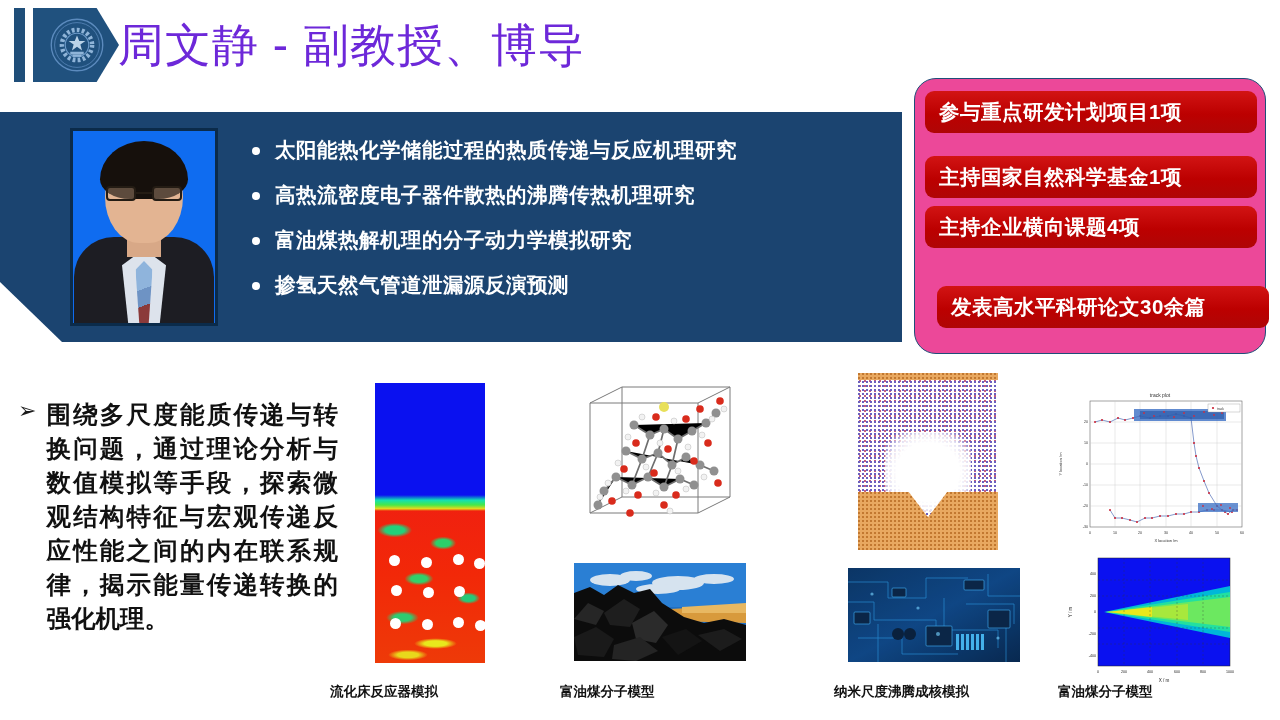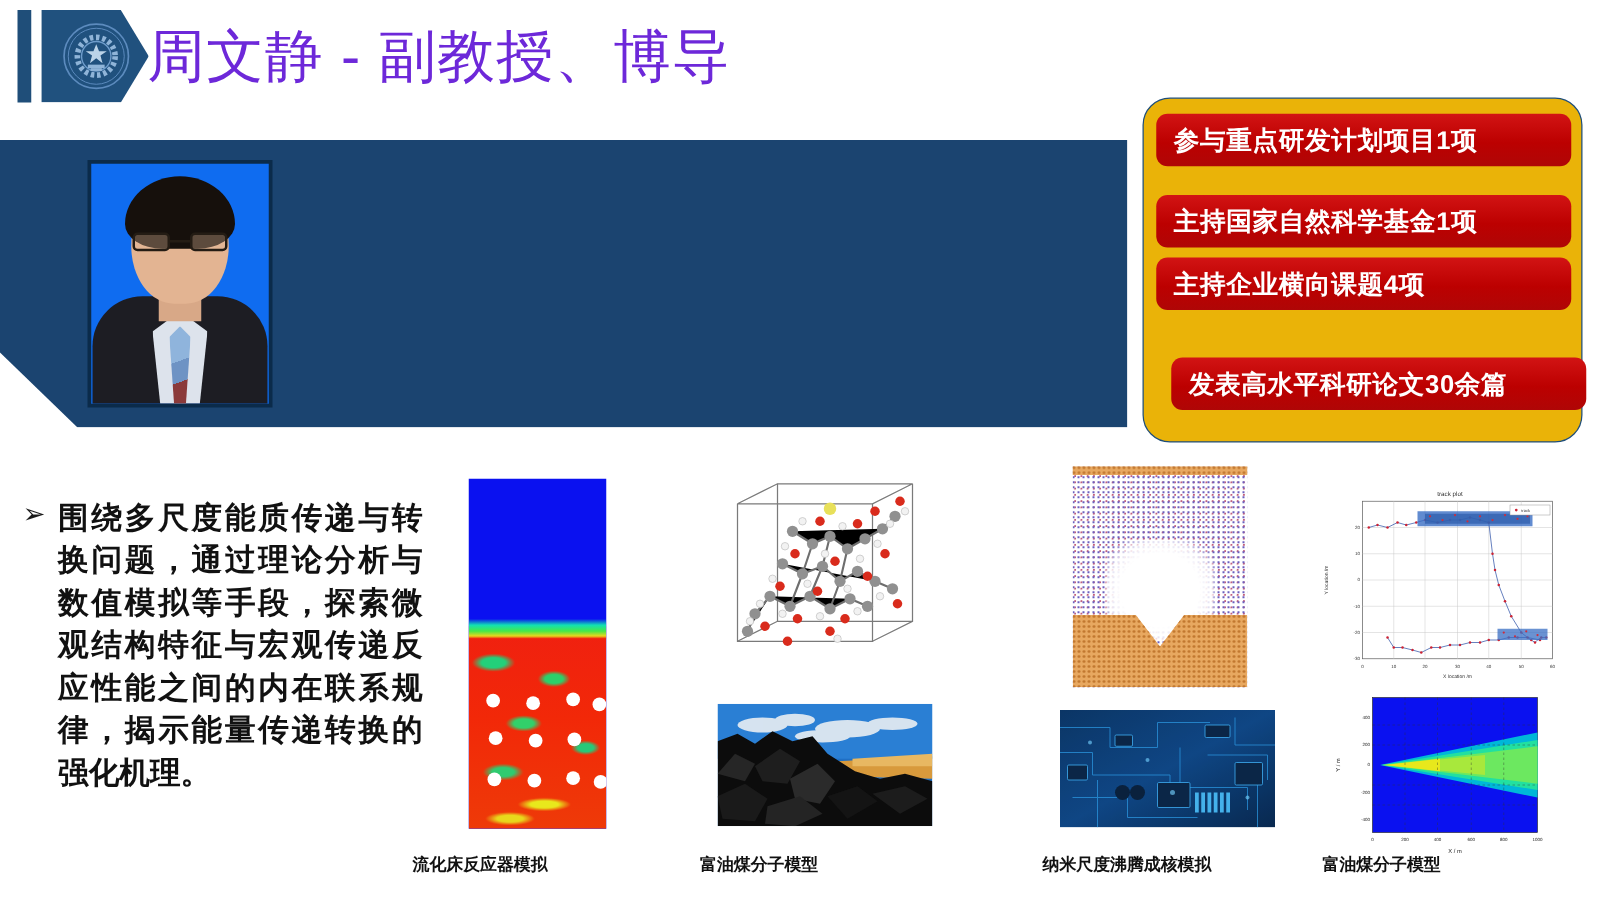--- a/index.html
+++ b/index.html
@@ -95,21 +95,21 @@
     color: #FFFFFF; font-size: 20.5px; font-weight: bold; letter-spacing: .5px;
   }
   .bullet .dot {
     flex: 0 0 auto; width: 8px; height: 8px; border-radius: 50%;
     background: #fff; margin: 11px 15px 0 0;
   }
 
   
   .badge-box {
     position: absolute; left: 914px; top: 78px; width: 352px; height: 276px;
-    border: 1.6px solid #1F4E79; border-radius: 22px; background: #eab308;
+    border: 1.6px solid #1F4E79; border-radius: 22px; background: #ec4899;
   }
   .badge {
     position: absolute; left: 10px; width: 332px; height: 42px;
     background: linear-gradient(180deg,#D21414 0%,#BC0000 55%,#AF0606 100%);
     border-radius: 9px;
     display: flex; align-items: center; padding-left: 14px;
     color: #fff; font-size: 20.5px; font-weight: bold; letter-spacing: .5px;
     white-space: nowrap;
   }
   .badge.b0 { top: 12px; }
@@ -234,20 +234,38 @@
       <div class="pf-head"></div>
       <div class="pf-hair"></div>
       <div class="pf-glasses">
         <div class="pf-lens l"></div>
         <div class="pf-bridge"></div>
         <div class="pf-lens r"></div>
       </div>
     </div>
   </div>
 
+  <div class="bullets">
+    <div class="bullet">
+      <span class="dot"></span>
+      <span>太阳能热化学储能过程的热质传递与反应机理研究</span>
+    </div>
+    <div class="bullet">
+      <span class="dot"></span>
+      <span>高热流密度电子器件散热的沸腾传热机理研究</span>
+    </div>
+    <div class="bullet">
+      <span class="dot"></span>
+      <span>富油煤热解机理的分子动力学模拟研究</span>
+    </div>
+    <div class="bullet">
+      <span class="dot"></span>
+      <span>掺氢天然气管道泄漏源反演预测</span>
+    </div>
+  </div>
 
   <div class="badge-box">
     <div class="badge b0">参与重点研发计划项目1项</div>
     <div class="badge b1">主持国家自然科学基金1项</div>
     <div class="badge b2">主持企业横向课题4项</div>
     <div class="badge b3">发表高水平科研论文30余篇</div>
   </div>
 
   <div class="para-block">
     <span class="para-arrow">➢</span>

